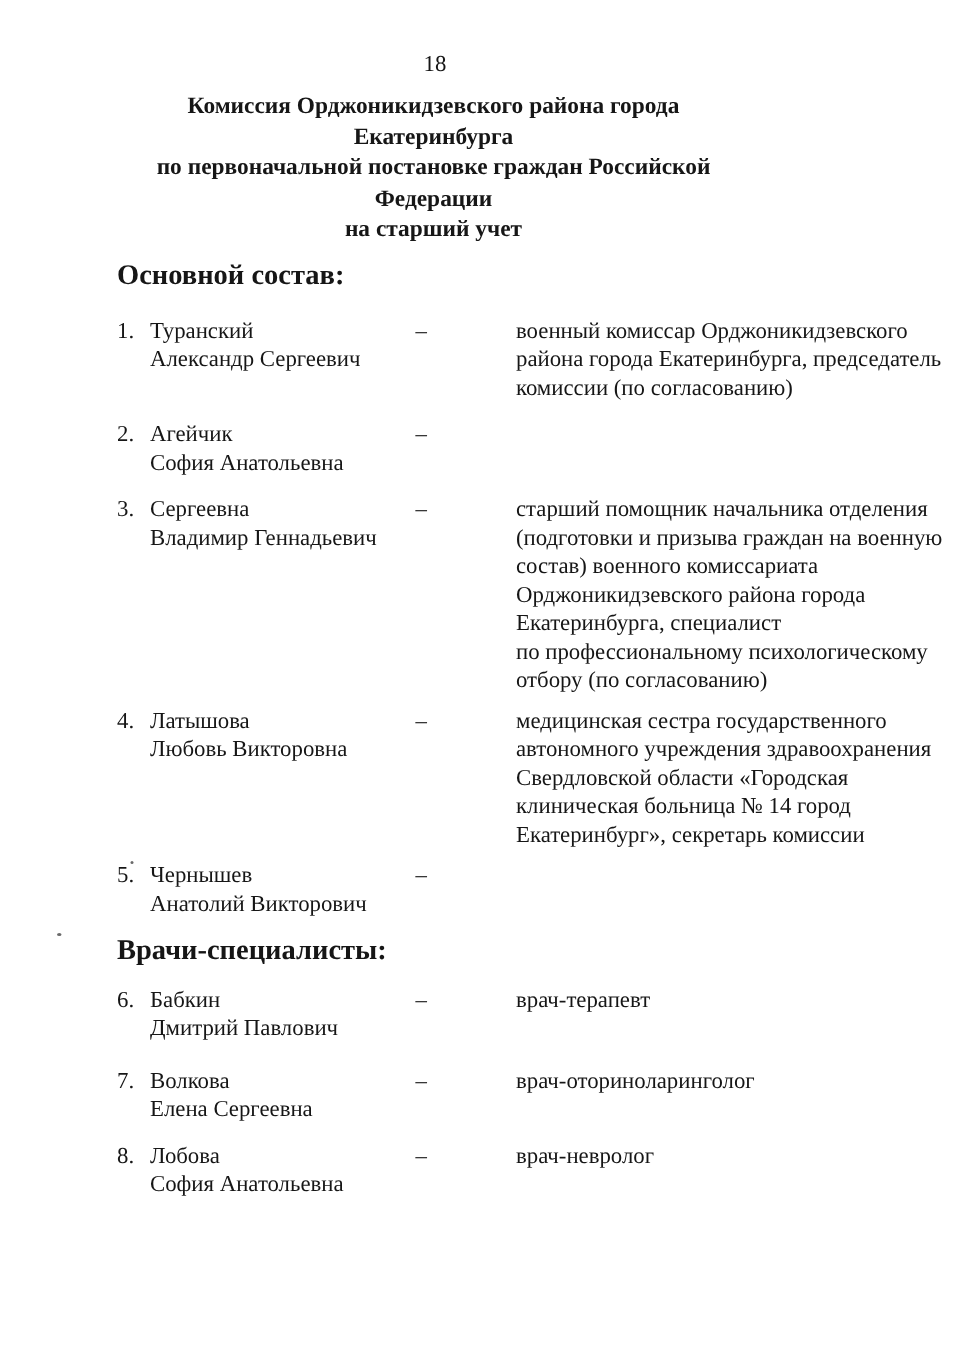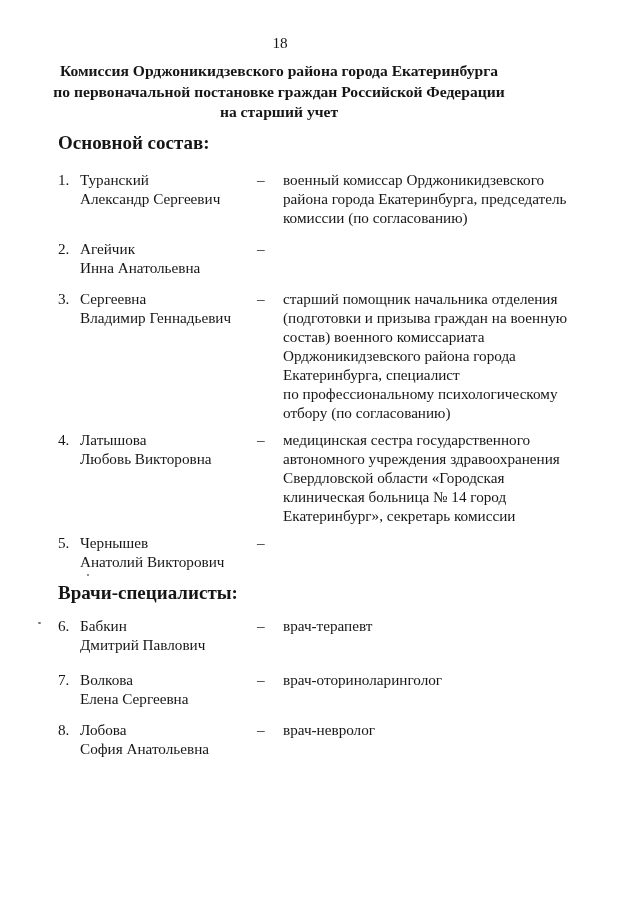--- a/index.html
+++ b/index.html
@@ -5,21 +5,21 @@
   html, body { margin: 0; padding: 0; }
   body {
     width: 640px; height: 905px;
     background: #ffffff;
     overflow: hidden;
   }
   .page {
     position: relative;
     width: 552px; height: 905px;
     box-sizing: border-box;
-    padding: 33px 40px 0 58px;
+    padding: 33px 40px 0 78px;
     background: #ffffff;
     color: #161616;
     font-family: "Liberation Serif", "DejaVu Serif", serif;
     font-size: 15.2px;
     line-height: 19px;
   }
   .page-number {
     text-align: center;
     position: relative; left: -5px;
   }
@@ -38,21 +38,21 @@
     font-weight: bold;
     margin: 10px 0 18px 0;
   }
   .sec2 h2.sec-heading { margin: 6px 0 14px 0; }
   .item { display: flex; margin-bottom: 12px; }
   .sec1 .item:nth-of-type(3), .sec1 .item:nth-of-type(4) { margin-bottom: 8px; }
   .sec2 .item:nth-of-type(1) { margin-bottom: 16px; }
   .num  { width: 22px; flex: none; }
   .name { width: 177px; flex: none; white-space: pre-line; }
   .dash { width: 26px; flex: none; }
-  .role { width: 297px; flex: none; white-space: pre-line; }
+  .role { width: 297px; flex: none; white-space: pre-line; margin-left: 41px; }
   .speck {
     position: absolute;
     background: #6a6a6a;
     border-radius: 50%;
   }
   .speck-1 { left: 38px; top: 622px; width: 3px; height: 2px; }
   .speck-2 { left: 87px; top: 574px; width: 2px; height: 2px; }
 </style>
 </head>
 <body>
@@ -74,21 +74,21 @@
 Александр Сергеевич</div>
       <div class="dash">–</div>
       <div class="role">военный комиссар Орджоникидзевского
 района города Екатеринбурга, председатель
 комиссии (по согласованию)</div>
     </div>
 
     <div class="item">
       <div class="num">2.</div>
       <div class="name">Агейчик
-Инна Анатольевна</div>
+София Анатольевна</div>
       <div class="dash">–</div>
     </div>
 
     <div class="item">
       <div class="num">3.</div>
       <div class="name">Сергеевна
 Владимир Геннадьевич</div>
       <div class="dash">–</div>
       <div class="role">старший помощник начальника отделения
 (подготовки и призыва граждан на военную

